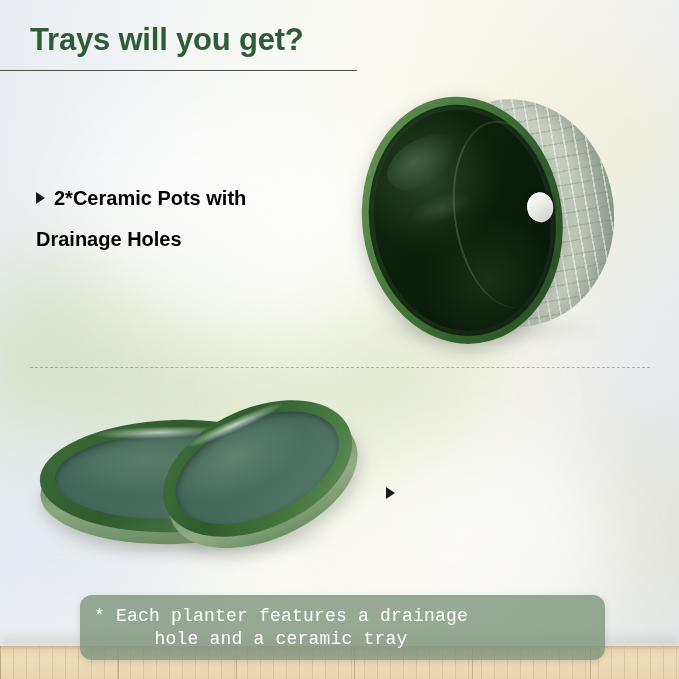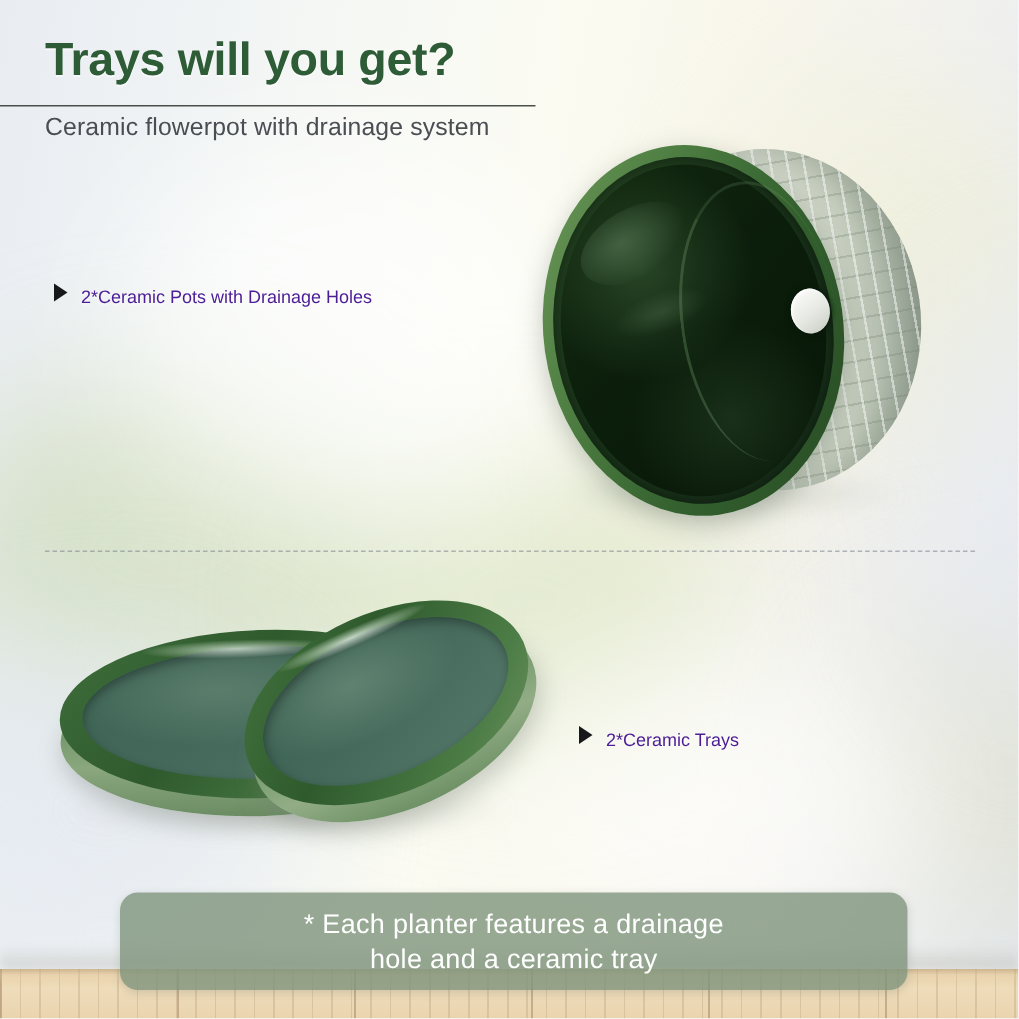--- a/index.html
+++ b/index.html
@@ -67,21 +67,21 @@
     background:#4a4f4a;
   }
   .subtitle {
     position:absolute; left:30px; top:76px;
     font-size:16.5px; color:#4a4d52; letter-spacing:.1px;
   }
 
   
   .bullet {
     position:absolute;
-    font-size:12px; font-weight:normal; color:#4c1d95;
+    font-size:20px; font-weight:bold; color:#000000;
     line-height:41px;
     text-shadow:0 1px 2px rgba(255,255,255,.85);
   }
   .bullet .tri {
     display:inline-block;
     width:0; height:0;
     border-left:9px solid #16181a;
     border-top:6px solid transparent;
     border-bottom:6px solid transparent;
     vertical-align:1px;
@@ -244,22 +244,23 @@
     background:radial-gradient(ellipse at 50% 50%, rgba(152,160,150,.30), rgba(152,160,150,0) 72%);
     filter:blur(6px);
   }
 
   
   #banner {
     position:absolute; left:80px; top:595px;
     width:525px; height:65px;
     border-radius:12px;
     background:rgba(126,148,124,.80);
-    display:flex; align-items:center; justify-content:center;
+    display:flex; align-items:center; justify-content:flex-start;
     box-shadow:0 2px 6px rgba(110,124,108,.25);
+    font-family:Liberation Mono, monospace;
   }
   #banner .banner-text {
     color:#ffffff;
     font-size:18px;
     line-height:23px;
     text-align:center;
     letter-spacing:.2px;
     padding:0 14px;
     white-space:pre-line;
   }
@@ -277,21 +278,20 @@
   <div class="blob w1"></div>
   <div class="blob w2"></div>
   <div class="blob b1"></div>
   <div class="blob b2"></div>
 
   <div class="floor-shadow"></div>
   <div class="floor"></div>
 
   <div class="title">Trays will you get?</div>
   <div class="title-rule"></div>
-  <div class="subtitle">Ceramic flowerpot with drainage system</div>
 
   <div class="pot-shadow"></div>
   <div id="pot">
     <div class="pot-body"></div>
     <div class="pot-outer-ring"></div>
     <div class="pot-rim"></div>
     <div class="pot-inner"></div>
     <div class="pot-inner-lip"></div>
     <div class="pot-gloss"></div>
     <div class="pot-gloss2"></div>
@@ -312,21 +312,21 @@
     <div class="hl"></div>
   </div>
   <div class="tray" id="tray-front">
     <div class="wall-base"></div>
     <div class="rim-outer"></div>
     <div class="rim-inner"></div>
     <div class="hl"></div>
   </div>
 
   <div class="bullet" id="bullet-trays">
-    <span class="tri"></span><span>2*Ceramic Trays</span>
+    <span class="tri"></span>
   </div>
 
   <div id="banner">
     <div class="banner-text">* Each planter features a drainage
 hole and a ceramic tray</div>
   </div>
 
 </div>
 
 </body></html>

